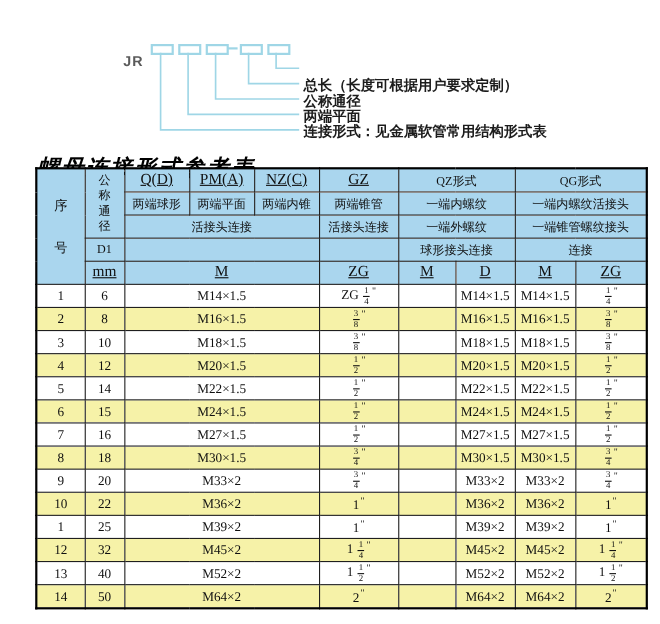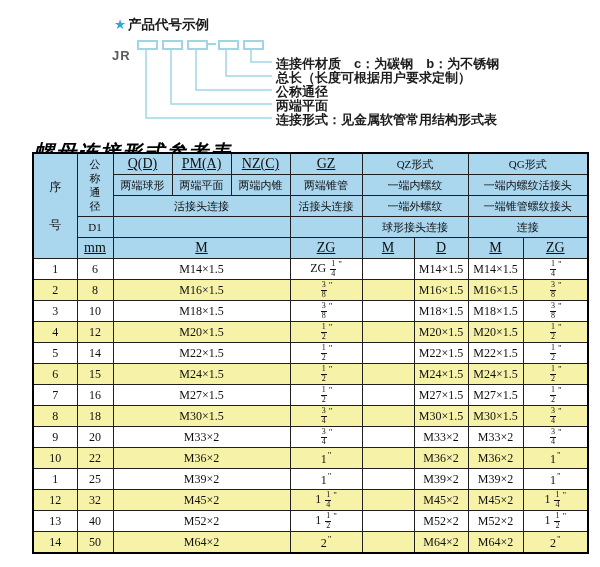--- a/index.html
+++ b/index.html
@@ -44,41 +44,37 @@
   .fr{display:inline-flex;flex-direction:column;align-items:center;vertical-align:middle;
       font-size:8px;line-height:1.1;margin:0 1px;}
   .fr .nu{border-bottom:1px solid #111;padding:0 1px;}
   .inch{font-size:9px;vertical-align:5px;margin-left:1px;}
 </style>
 </head>
 <body>
 
 <div class="page">
 
-  <div class="d-title">
-    <span class="star">★</span><span>产品代号示例</span>
-  </div>
   <div class="jr">JR</div>
 
   <div class="code-box" style="left:137px"></div>
   <div class="code-box" style="left:162px"></div>
   <div class="code-box" style="left:187px"></div>
   <div class="code-dash"></div>
   <div class="code-box" style="left:218px"></div>
   <div class="code-box" style="left:243px"></div>
 
   <svg class="lines-svg" width="600" height="130" viewBox="0 0 600 130">
     <polyline points="251,48 251,62 272,62" fill="none" stroke="#9fd6e6" stroke-width="1.5"></polyline>
     <polyline points="226,48 226,76 272,76" fill="none" stroke="#9fd6e6" stroke-width="1.5"></polyline>
     <polyline points="196,48 196,90 272,90" fill="none" stroke="#9fd6e6" stroke-width="1.5"></polyline>
     <polyline points="171,48 171,104 272,104" fill="none" stroke="#9fd6e6" stroke-width="1.5"></polyline>
     <polyline points="146,48 146,118 272,118" fill="none" stroke="#9fd6e6" stroke-width="1.5"></polyline>
   </svg>
 
-  <div class="code-label" style="top:55px">连接件材质　c：为碳钢　b：为不锈钢</div>
   <div class="code-label" style="top:69px">总长（长度可根据用户要求定制）</div>
   <div class="code-label" style="top:83px">公称通径</div>
   <div class="code-label" style="top:97px">两端平面</div>
   <div class="code-label" style="top:111px">连接形式：见金属软管常用结构形式表</div>
 
   <h2 class="tbl-title">螺母连接形式参考表</h2>
 
   <div class="tbl-wrap">
     <table>
       <colgroup>

